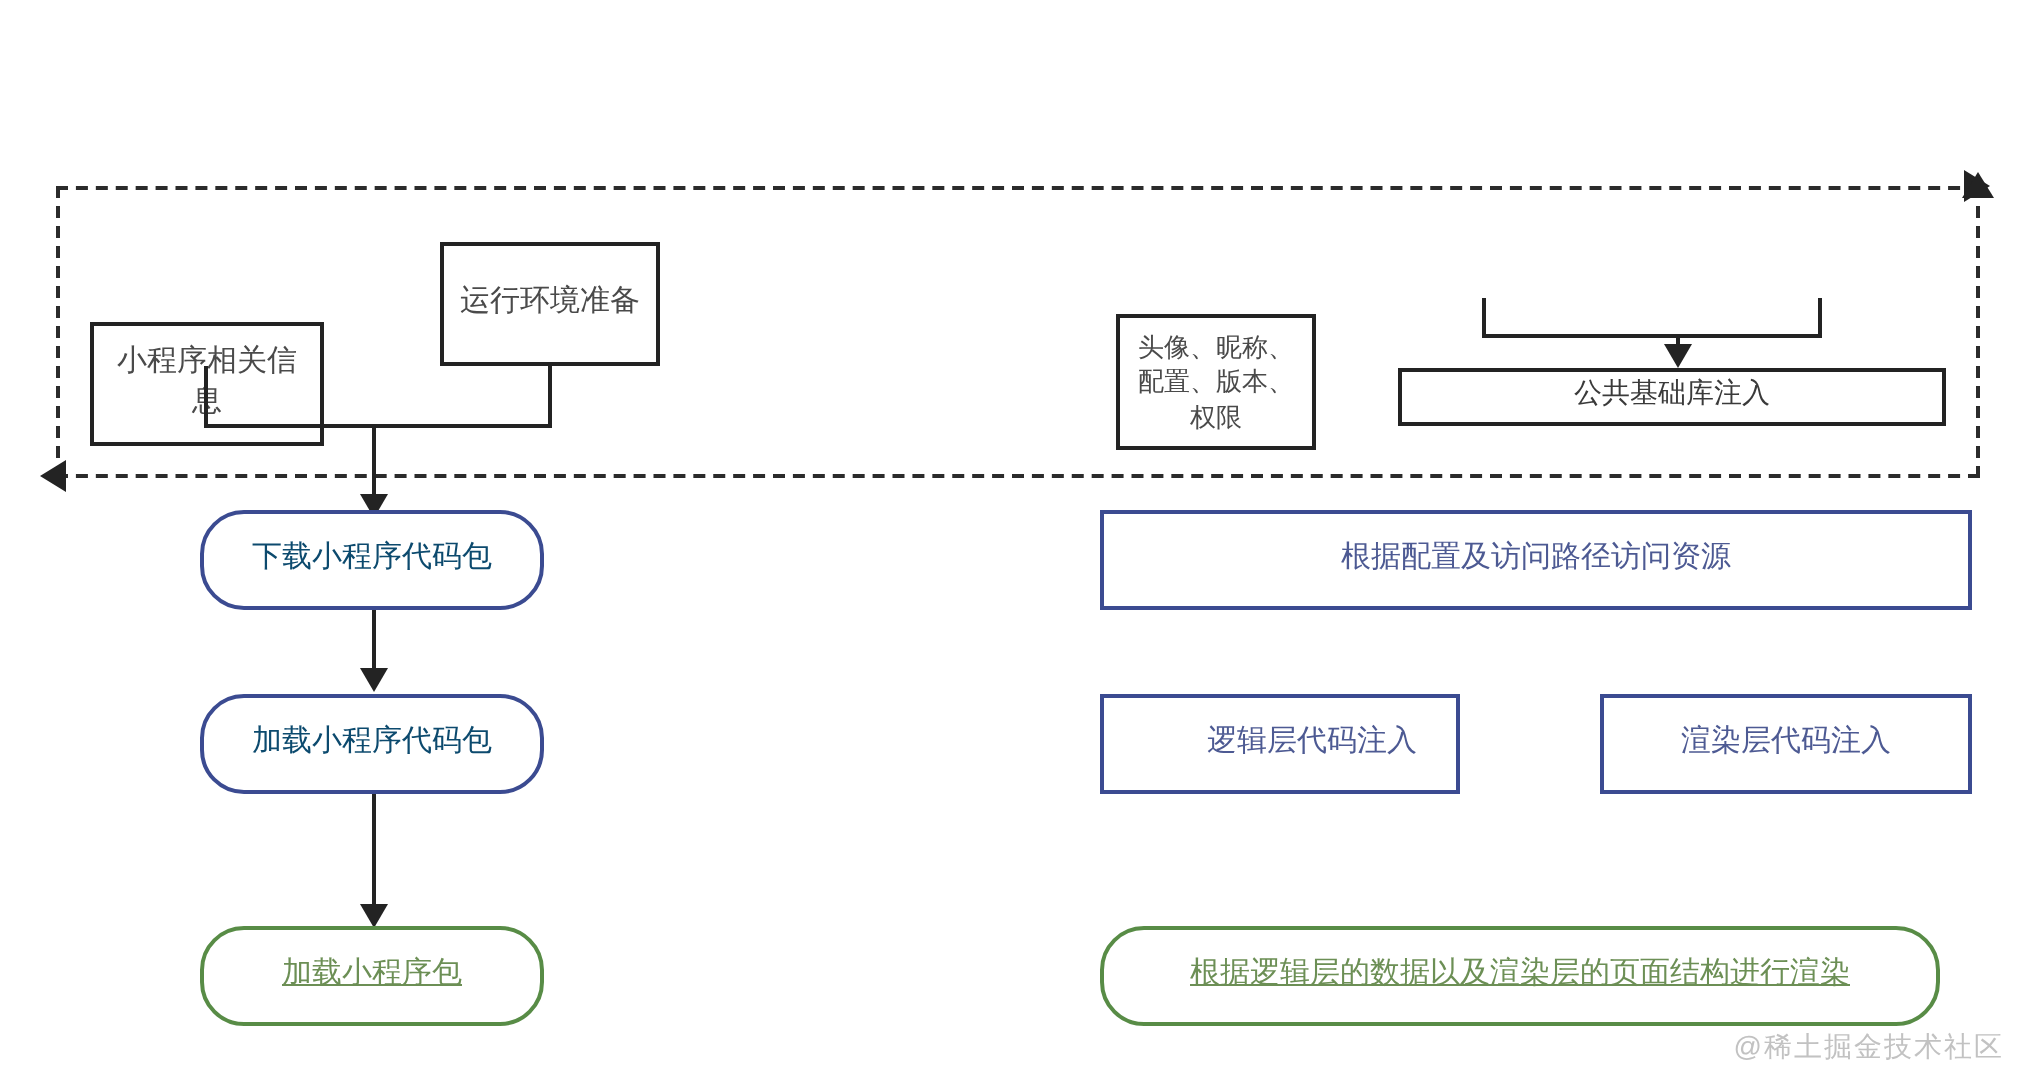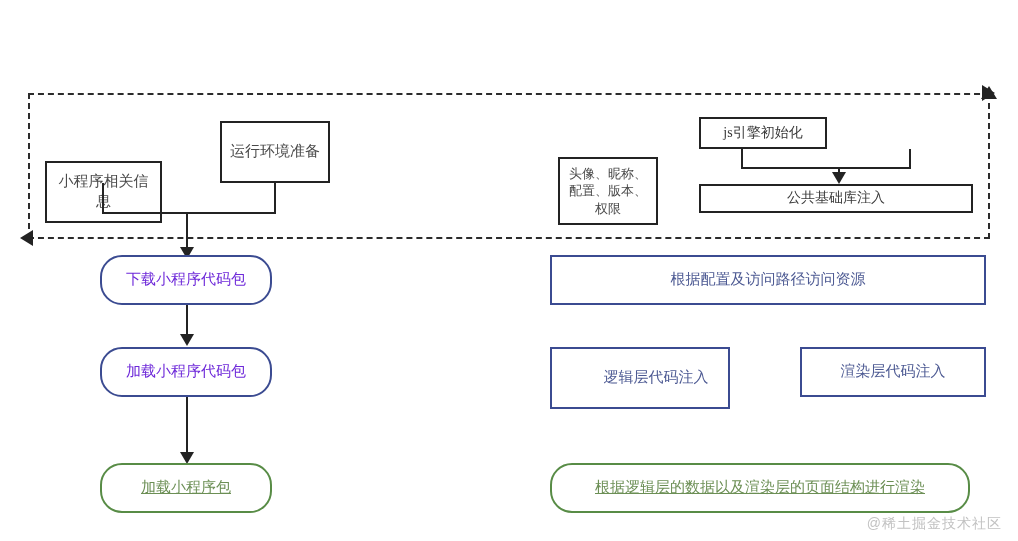--- a/index.html
+++ b/index.html
@@ -75,21 +75,21 @@
 
   
   .node.blue-rect {
     border: 2px solid #3b4b91;
     color: #4d5a93;
     font-size: 15px;
   }
   
   .node.blue-round {
     border: 2px solid #3b4b91;
-    color: #6d28d9;
+    color: #0c4a6e;
     font-size: 15px;
     border-radius: 22px;
   }
   
   .node.green-round {
     border: 2px solid #588c46;
     color: #6c8f55;
     font-size: 15px;
     border-radius: 22px;
     text-decoration: underline;
@@ -173,23 +173,20 @@
   <div class="vline" style="left:102px; top:183px; height:31px;"></div>
   <div class="vline" style="left:274px; top:183px; height:31px;"></div>
   <div class="hline" style="left:102px; top:212px; width:174px;"></div>
   <div class="vline" style="left:186px; top:212px; height:43px;"></div>
   <div class="arrow-down" style="left:180px; top:247px;"></div>
 
   <div class="node black" style="left:558px; top:117px; width:100px; height:68px; font-size:13px;margin-top:40px;">
     <span class="label">头像、昵称、配置、版本、权限</span>
   </div>
 
-  <div class="node black-sm" style="left:699px; top:117px; width:128px; height:32px;">
-    <span class="label">js引擎初始化</span>
-  </div>
 
 
   <div class="vline" style="left:741px; top:149px; height:20px;"></div>
   <div class="vline" style="left:909px; top:149px; height:20px;"></div>
   <div class="hline" style="left:741px; top:167px; width:170px;"></div>
   <div class="vline" style="left:838px; top:167px; height:8px;"></div>
   <div class="arrow-down" style="left:832px; top:172px;"></div>
 
   <div class="node black-sm" style="left:699px; top:184px; width:274px; height:29px;">
     <span class="label">公共基础库注入</span>
@@ -210,21 +207,21 @@
   <div class="arrow-down" style="left:180px; top:452px;"></div>
 
   <div class="node green-round" style="left:100px; top:463px; width:172px; height:50px;">
     <span class="label">加载小程序包</span>
   </div>
 
   <div class="node blue-rect" style="left:550px; top:255px; width:436px; height:50px;">
     <span class="label">根据配置及访问路径访问资源</span>
   </div>
 
-  <div class="node blue-rect" style="left:550px; top:347px; width:180px; height:62px;padding-left:32px;">
+  <div class="node blue-rect" style="left:550px; top:347px; width:180px; height:50px;padding-left:32px;">
     <span class="label">逻辑层代码注入</span>
   </div>
 
   <div class="node blue-rect" style="left:800px; top:347px; width:186px; height:50px;">
     <span class="label">渲染层代码注入</span>
   </div>
 
   <div class="node green-round" style="left:550px; top:463px; width:420px; height:50px;">
     <span class="label">根据逻辑层的数据以及渲染层的页面结构进行渲染</span>
   </div>

